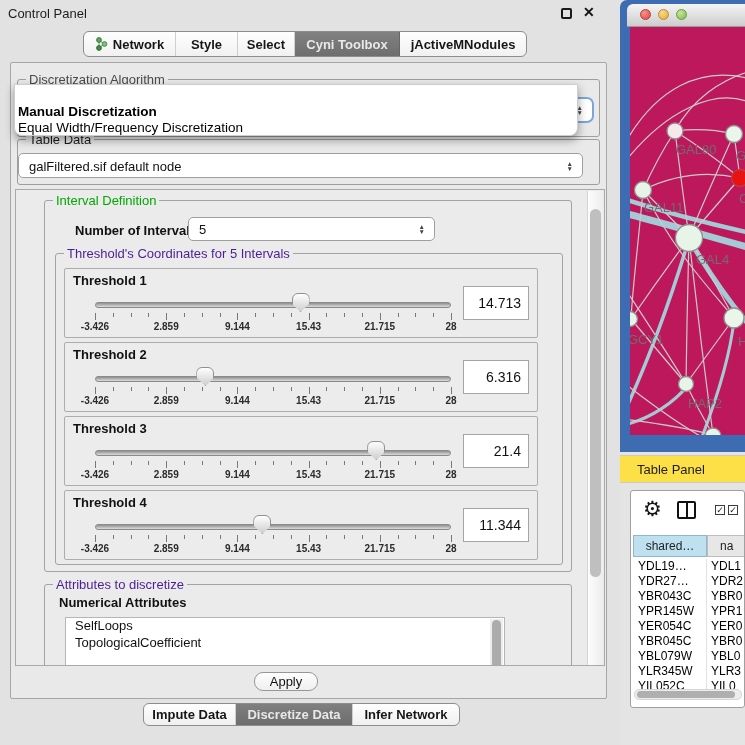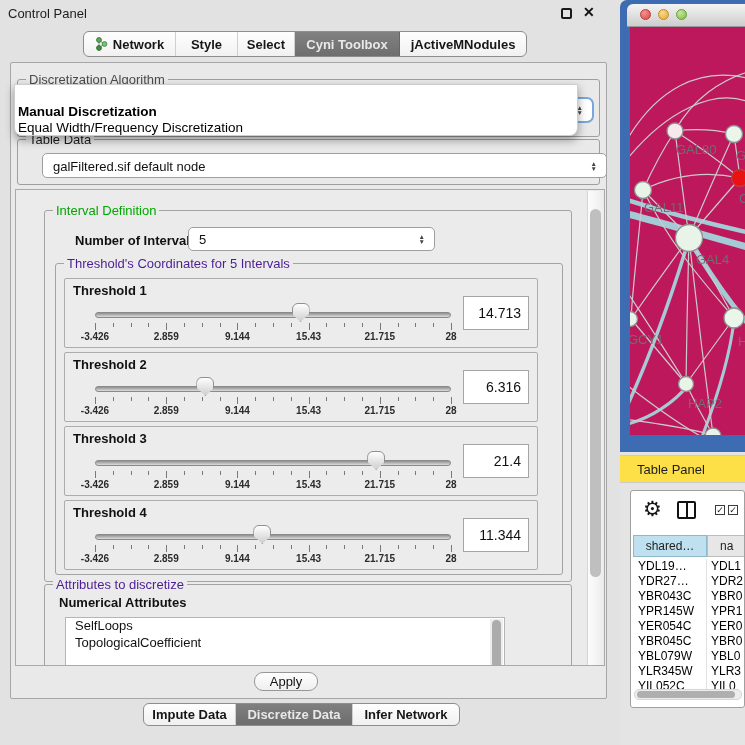--- a/index.html
+++ b/index.html
@@ -182,32 +182,32 @@
         <div class="combo alg-combo" style="left:16px; top:17px; width:560px; height:26px; position:absolute;">
           <span class="stepper">
               <span>▲</span>
               <span>▼</span>
             </span>
         </div>
       </div>
 
       <div class="group" style="left:6px; top:76px; width:583px; height:46px;">
         <span class="glabel">Table Data</span>
-        <div class="combo" style="left:24px; top:13px; width:565px; height:25px;">
+        <div class="combo" style="left:0; top:13px; width:565px; height:25px;">
           <span class="ctext">galFiltered.sif default node</span>
           <span class="stepper">
               <span>▲</span>
               <span>▼</span>
             </span>
         </div>
       </div>
 
       <div class="scrollpane">
 
-        <div class="group" style="left:28px; top:20px; width:528px; height:372px; border-color:#A3A3A3;">
+        <div class="group" style="left:28px; top:10px; width:528px; height:372px; border-color:#A3A3A3;">
           <span class="glabel green" style="background:#EBEBEB;">Interval Definition</span>
 
           <span style="position:absolute; left:30px; top:22px; font-size:13px; font-weight:700; color:#111;">Number of Intervals</span>
           <div class="combo" style="left:143px; top:16px; width:247px; height:24px;">
             <span class="ctext">5</span>
             <span class="stepper">
                 <span>▲</span>
                 <span>▼</span>
               </span>
           </div>

